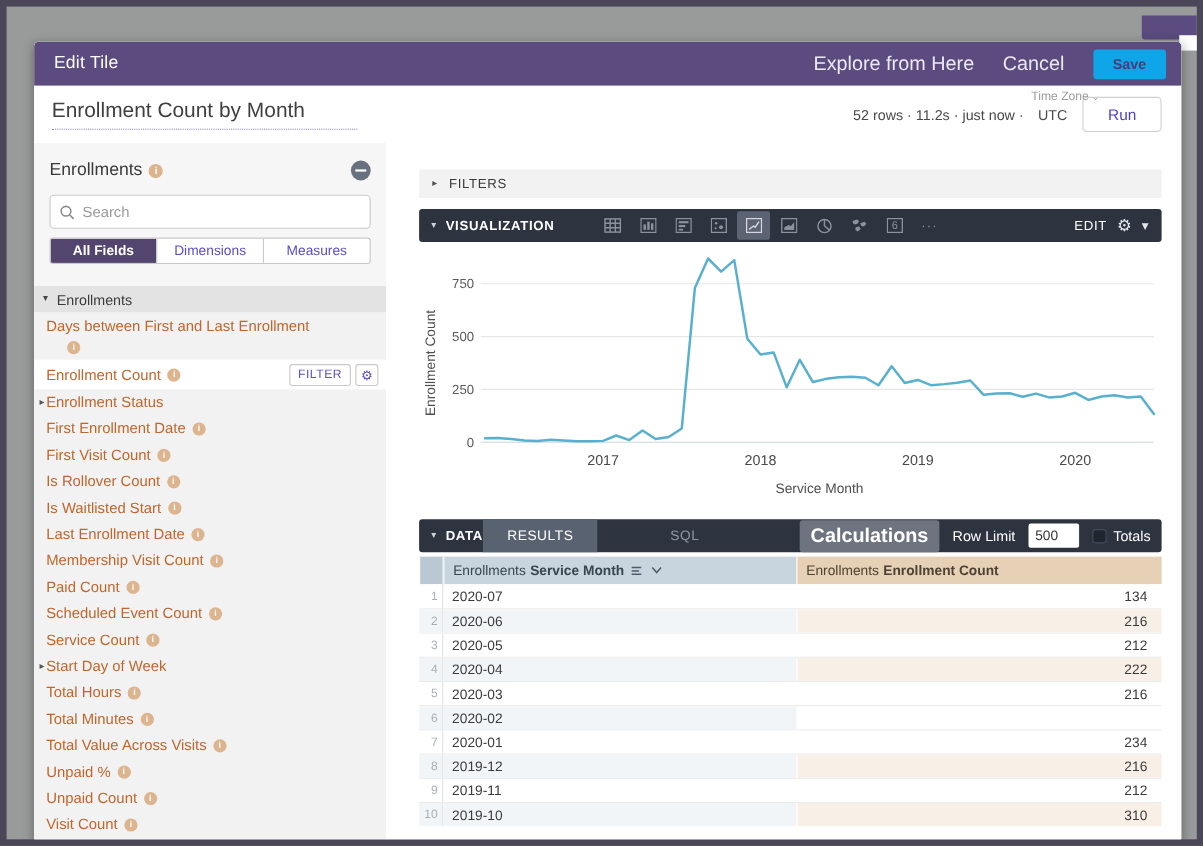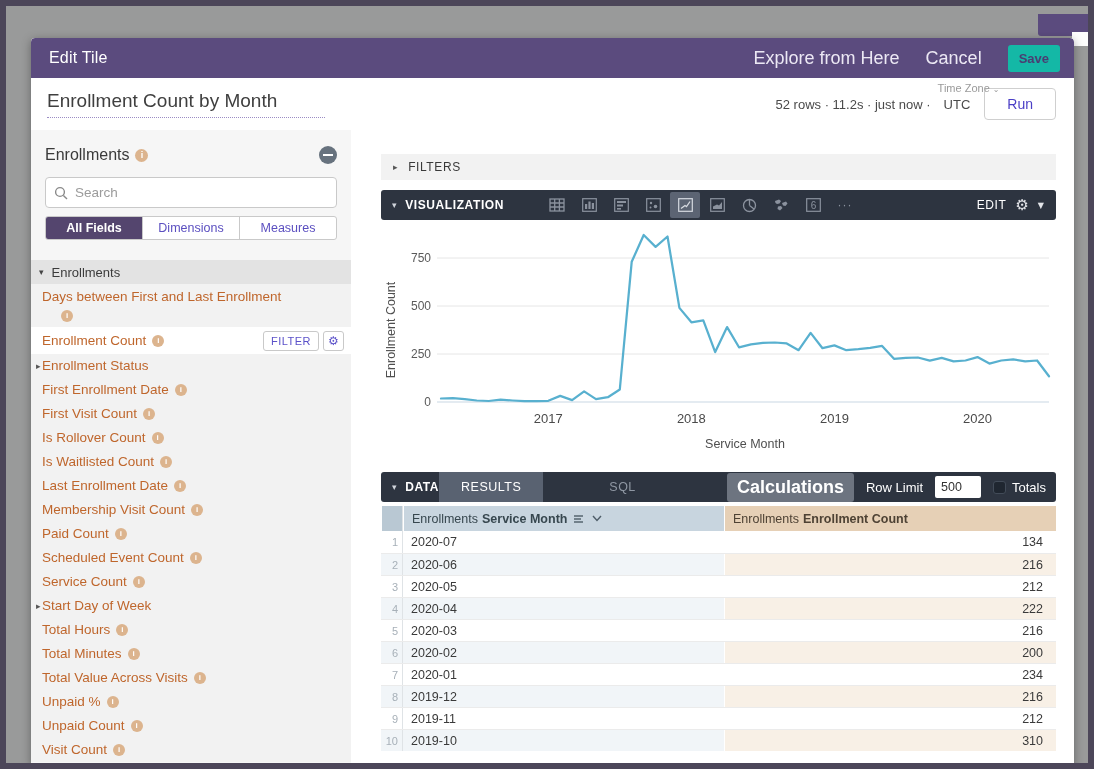--- a/index.html
+++ b/index.html
@@ -8,21 +8,21 @@
   .underlay-tab { position:absolute; left:1032px; top:8px; width:50px; height:22px; background:#5b4b7e; border-radius:0 0 3px 3px; }
   .underlay-sliver { position:absolute; left:1066px; top:26px; width:20px; height:14px; background:#fdfdfd; }
 
   .modal { position:absolute; left:25px; top:32px; width:1043px; height:728px; background:#fff; border-radius:4px; box-shadow:0 2px 10px rgba(0,0,0,.35); display:flex; flex-direction:column; overflow:hidden; }
 
   
   .m-head { height:40px; background:#5b4b7e; border-radius:4px 4px 0 0; display:flex; align-items:center; padding:0 14px 0 18px; flex:0 0 auto; }
   .m-title { color:#fff; font-size:16px; font-weight:300; letter-spacing:.2px; }
   .m-head .spacer { flex:1; }
   .m-link { color:#ece8f4; font-size:18px; margin-right:26px; cursor:pointer; }
-  .save-btn { background:#14b8a6; color:#4a3d72; font-size:13px; font-weight:600; border:none; border-radius:3px; padding:6px 11px; cursor:pointer; }
+  .save-btn { background:#0ea5e9; color:#4a3d72; font-size:13px; font-weight:600; border:none; border-radius:3px; padding:6px 18px; cursor:pointer; }
 
   
   .t-row { height:52px; display:flex; align-items:center; padding:0 18px 0 16px; flex:0 0 auto; background:#fff; }
   .q-title { font-size:19px; font-weight:300; color:#3f3f3f; border-bottom:1px dotted #9b8cc4; padding:0 48px 5px 0; }
   .t-row .spacer { flex:1; }
   .stats { display:flex; align-items:baseline; color:#4a4a4a; font-size:13px; position:relative; margin-right:14px; }
   .stats .tzwrap { display:inline-flex; flex-direction:column; align-items:flex-start; position:relative; margin-left:13px; }
   .tz-label { position:absolute; top:-15px; left:-6px; font-size:11px; color:#9a9a9a; white-space:nowrap; }
   .tz-caret { font-family:"DejaVu Sans",sans-serif; font-size:8px; color:#9a9a9a; }
   .run-btn { background:#fff; border:1px solid #cfcfcf; border-radius:4px; color:#4b3fc6; font-size:14px; padding:7px 22px; cursor:pointer; }
@@ -193,21 +193,21 @@
             </div>
             <div class="f-item">
               <span>First Visit Count</span>
               <span class="info-i" style="margin-left: 6px;">i</span>
             </div>
             <div class="f-item">
               <span>Is Rollover Count</span>
               <span class="info-i" style="margin-left: 6px;">i</span>
             </div>
             <div class="f-item">
-              <span>Is Waitlisted Count</span>
+              <span>Is Waitlisted Start</span>
               <span class="info-i" style="margin-left: 6px;">i</span>
             </div>
             <div class="f-item">
               <span>Last Enrollment Date</span>
               <span class="info-i" style="margin-left: 6px;">i</span>
             </div>
             <div class="f-item">
               <span>Membership Visit Count</span>
               <span class="info-i" style="margin-left: 6px;">i</span>
             </div>
@@ -429,21 +429,20 @@
                 <div class="cell c-mea">222</div>
               </div>
               <div class="g-row">
                 <div class="cell c-num">5</div>
                 <div class="cell c-dim">2020-03</div>
                 <div class="cell c-mea">216</div>
               </div>
               <div class="g-row alt">
                 <div class="cell c-num">6</div>
                 <div class="cell c-dim">2020-02</div>
-                <div class="cell c-mea">200</div>
               </div>
               <div class="g-row">
                 <div class="cell c-num">7</div>
                 <div class="cell c-dim">2020-01</div>
                 <div class="cell c-mea">234</div>
               </div>
               <div class="g-row alt">
                 <div class="cell c-num">8</div>
                 <div class="cell c-dim">2019-12</div>
                 <div class="cell c-mea">216</div>

